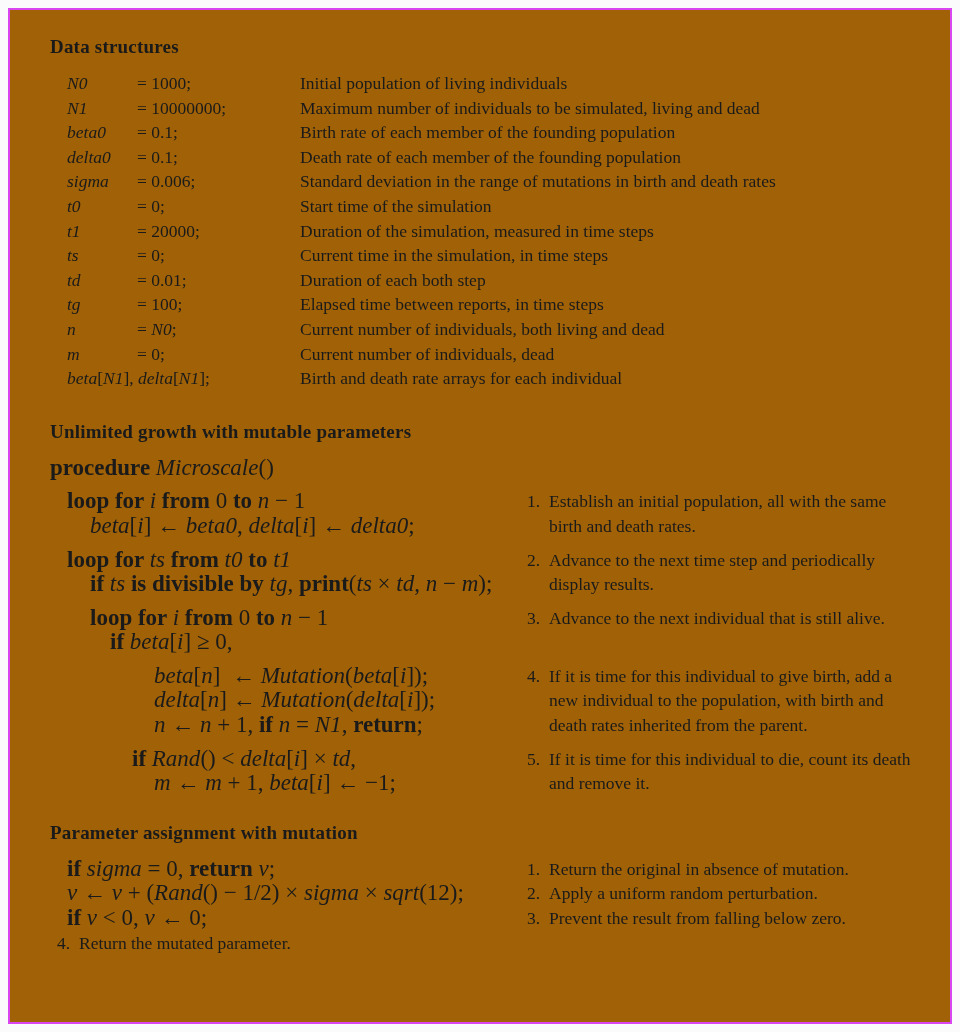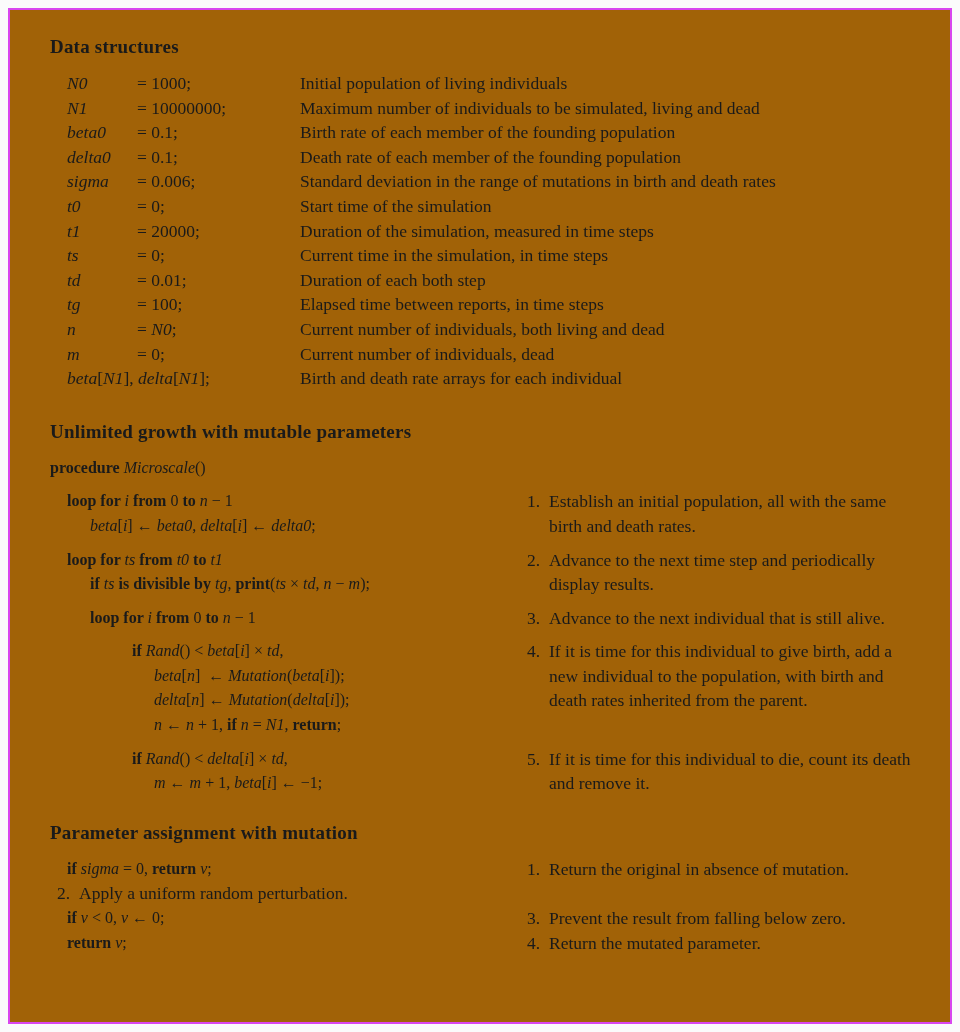--- a/index.html
+++ b/index.html
@@ -33,21 +33,21 @@
     display: flex;
     font-size: 17.5px;
     line-height: 24.6px;
     white-space: nowrap;
   }
   .ds-name  { flex: none; width: 70px; padding-left: 17px; white-space: nowrap; }
   .ds-val   { flex: none; width: 163px; white-space: nowrap; }
   .ds-desc  { flex: 1 1 auto; white-space: normal; }
   
   .code-line {
-    font-size: 16px;
+    font-size: 23px;
     line-height: 24.6px;
     white-space: pre-wrap;
   }
   .ind0 { padding-left: 0; }
   .ind1 { padding-left: 17px; }
   .ind2 { padding-left: 40px; }
   .ind3 { padding-left: 60px; }
   .ind4 { padding-left: 82px; }
   .ind5 { padding-left: 104px; }
   .rn-b { font-weight: bold; }
@@ -168,30 +168,30 @@
       </div>
       <div class="note">
         <span class="note-num">2.</span>
         <span class="note-text">Advance to the next time step and periodically display results.</span>
       </div>
     </div>
 
     <div class="cg-row gap">
       <div class="code-group">
         <div class="code-line ind2"><span class="rn-b">loop for </span><span class="rn-i">i</span><span class="rn-b"> from </span><span class="rn-r">0</span><span class="rn-b"> to </span><span class="rn-i">n</span><span class="rn-r"> − 1</span></div>
+        <div class="code-line ind3"><span class="rn-b">if </span><span class="rn-i">beta</span><span class="rn-r">[</span><span class="rn-i">i</span><span class="rn-r">] ≥ 0,</span></div>
       </div>
       <div class="note">
         <span class="note-num">3.</span>
         <span class="note-text">Advance to the next individual that is still alive.</span>
       </div>
     </div>
 
     <div class="cg-row gap">
       <div class="code-group">
-        <div class="code-line ind4"><span class="rn-b">if </span><span class="rn-i">Rand</span><span class="rn-r">() &lt; </span><span class="rn-i">beta</span><span class="rn-r">[</span><span class="rn-i">i</span><span class="rn-r">] × </span><span class="rn-i">td</span><span class="rn-r">,</span></div>
         <div class="code-line ind5"><span class="rn-i">beta</span><span class="rn-r">[</span><span class="rn-i">n</span><span class="rn-r">]  ← </span><span class="rn-i">Mutation</span><span class="rn-r">(</span><span class="rn-i">beta</span><span class="rn-r">[</span><span class="rn-i">i</span><span class="rn-r">]);</span></div>
         <div class="code-line ind5"><span class="rn-i">delta</span><span class="rn-r">[</span><span class="rn-i">n</span><span class="rn-r">] ← </span><span class="rn-i">Mutation</span><span class="rn-r">(</span><span class="rn-i">delta</span><span class="rn-r">[</span><span class="rn-i">i</span><span class="rn-r">]);</span></div>
         <div class="code-line ind5"><span class="rn-i">n</span><span class="rn-r"> ← </span><span class="rn-i">n</span><span class="rn-r"> + 1, </span><span class="rn-b">if </span><span class="rn-i">n</span><span class="rn-r"> = </span><span class="rn-i">N1</span><span class="rn-r">, </span><span class="rn-b">return</span><span class="rn-r">;</span></div>
       </div>
       <div class="note">
         <span class="note-num">4.</span>
         <span class="note-text">If it is time for this individual to give birth, add a new individual to the population, with birth and death rates inherited from the parent.</span>
       </div>
     </div>
 
@@ -211,34 +211,34 @@
     <h2 class="sec-title">Parameter assignment with mutation</h2>
 
     <div class="cg-row">
       <div class="code-line ind1"><span class="rn-b">if </span><span class="rn-i">sigma</span><span class="rn-r"> = 0, </span><span class="rn-b">return </span><span class="rn-i">v</span><span class="rn-r">;</span></div>
       <div class="note">
         <span class="note-num">1.</span>
         <span class="note-text">Return the original in absence of mutation.</span>
       </div>
     </div>
     <div class="cg-row">
+      <div class="code-line ind1"><span class="rn-i">v</span><span class="rn-r"> ← </span><span class="rn-i">v</span><span class="rn-r"> + (</span><span class="rn-i">Rand</span><span class="rn-r">() − 1/2) × </span><span class="rn-i">sigma</span><span class="rn-r"> × </span><span class="rn-i">sqrt</span><span class="rn-r">(12);</span></div>
       <div class="note">
         <span class="note-num">2.</span>
         <span class="note-text">Apply a uniform random perturbation.</span>
       </div>
     </div>
     <div class="cg-row">
       <div class="code-line ind1"><span class="rn-b">if </span><span class="rn-i">v</span><span class="rn-r"> &lt; 0, </span><span class="rn-i">v</span><span class="rn-r"> ← 0;</span></div>
       <div class="note">
         <span class="note-num">3.</span>
         <span class="note-text">Prevent the result from falling below zero.</span>
       </div>
     </div>
     <div class="cg-row">
-      <div class="code-line ind1"><span class="rn-b">return </span><span class="rn-i">v</span><span class="rn-r">;</span></div>
       <div class="note">
         <span class="note-num">4.</span>
         <span class="note-text">Return the mutated parameter.</span>
       </div>
     </div>
   </div>
 
 </div>
 
 </body></html>

